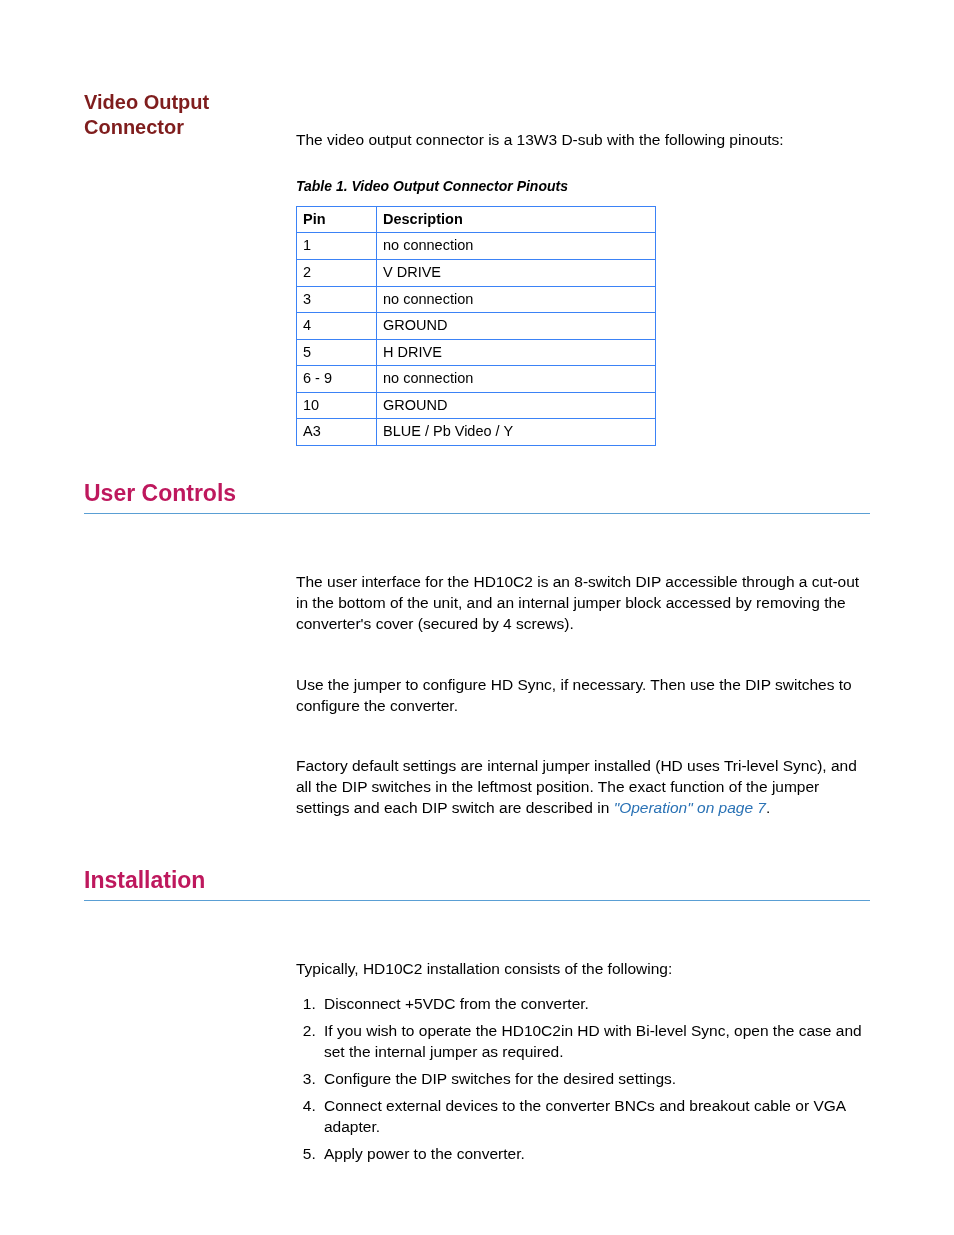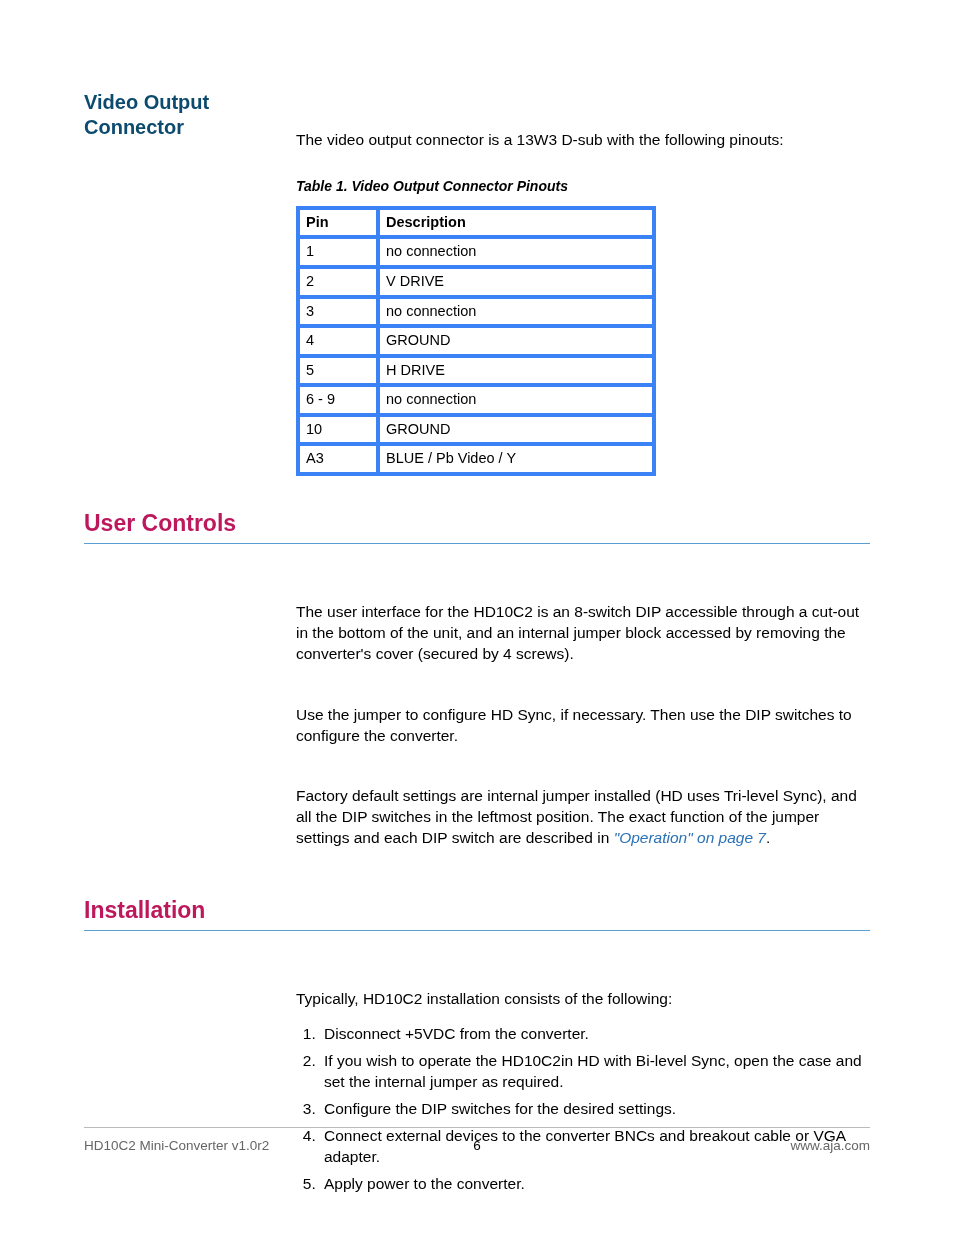--- a/index.html
+++ b/index.html
@@ -1,25 +1,25 @@
 <!DOCTYPE html>
 <html><head>
 <meta charset="utf-8">
 <style>
   * { box-sizing: border-box; margin: 0; padding: 0; }
   html, body { width: 954px; height: 1235px; background: #fff; font-family: "Myriad Pro", "Segoe UI", "Helvetica Neue", Arial, sans-serif; color: #000; }
   .page { padding: 90px 84px 0 84px; position: relative; height: 100%; }
   .section { display: flex; gap: 28px; margin-bottom: 26px; }
   .side-col { width: 184px; flex: 0 0 184px; }
-  .side-heading { font-size: 20px; font-weight: 700; color: #0c4a6e; line-height: 1.25; }
+  .side-heading { font-size: 20px; font-weight: 700; color: #7f1d1d; line-height: 1.25; }
   .main-col { flex: 1; font-size: 15.5px; line-height: 1.35; color: #000; }
   .main-col p { margin-bottom: 14px; margin-top: 40px; }
   .table-caption { font-weight: 700; font-style: italic; font-size: 14px; margin: 26px 0 10px 0; }
   table.pinout { border-collapse: collapse; width: 360px; }
-  table.pinout th, table.pinout td { border: 4px solid #3b82f6; padding: 3px 6px; font-size: 14.5px; text-align: left; vertical-align: top; }
+  table.pinout th, table.pinout td { border: 1px solid #3b82f6; padding: 3px 6px; font-size: 14.5px; text-align: left; vertical-align: top; }
   table.pinout th { font-weight: 700; }
   table.pinout .c-pin { width: 80px; }
   .h1-block { margin: 34px 0 18px 0; }
   .h1-block h1 { font-size: 23px; font-weight: 700; color: #be185d; padding-bottom: 4px; }
   .h1-rule { height: 1px; background: #5a9fd4; margin-top: 2px; }
   .cross-ref { font-style: italic; color: #2a72b5; }
   ol.steps { list-style: decimal; padding-left: 24px; }
   ol.steps li { margin-bottom: 6px; padding-left: 4px; }
   .footer { position: absolute; bottom: 82px; left: 84px; right: 84px; font-size: 13.5px; color: #666; }
   .footer-line { height: 1px; background: #bbb; margin-bottom: 10px; }
@@ -110,22 +110,14 @@
       <ol class="steps" id="install-steps">
           <li>Disconnect +5VDC from the converter.</li>
           <li>If you wish to operate the HD10C2in HD with Bi-level Sync, open the case and set the internal jumper as required.</li>
           <li>Configure the DIP switches for the desired settings.</li>
           <li>Connect external devices to the converter BNCs and breakout cable or VGA adapter.</li>
           <li>Apply power to the converter.</li>
         </ol>
     </div>
   </div>
 
-  <div class="footer">
-    <div class="footer-line"></div>
-    <div class="footer-row dummy">
-      <span>HD10C2 Mini-Converter v1.0r2</span>
-      <span class="footer-center">6</span>
-      <span>www.aja.com</span>
-    </div>
-  </div>
 
 </div>
 
 </body></html>

